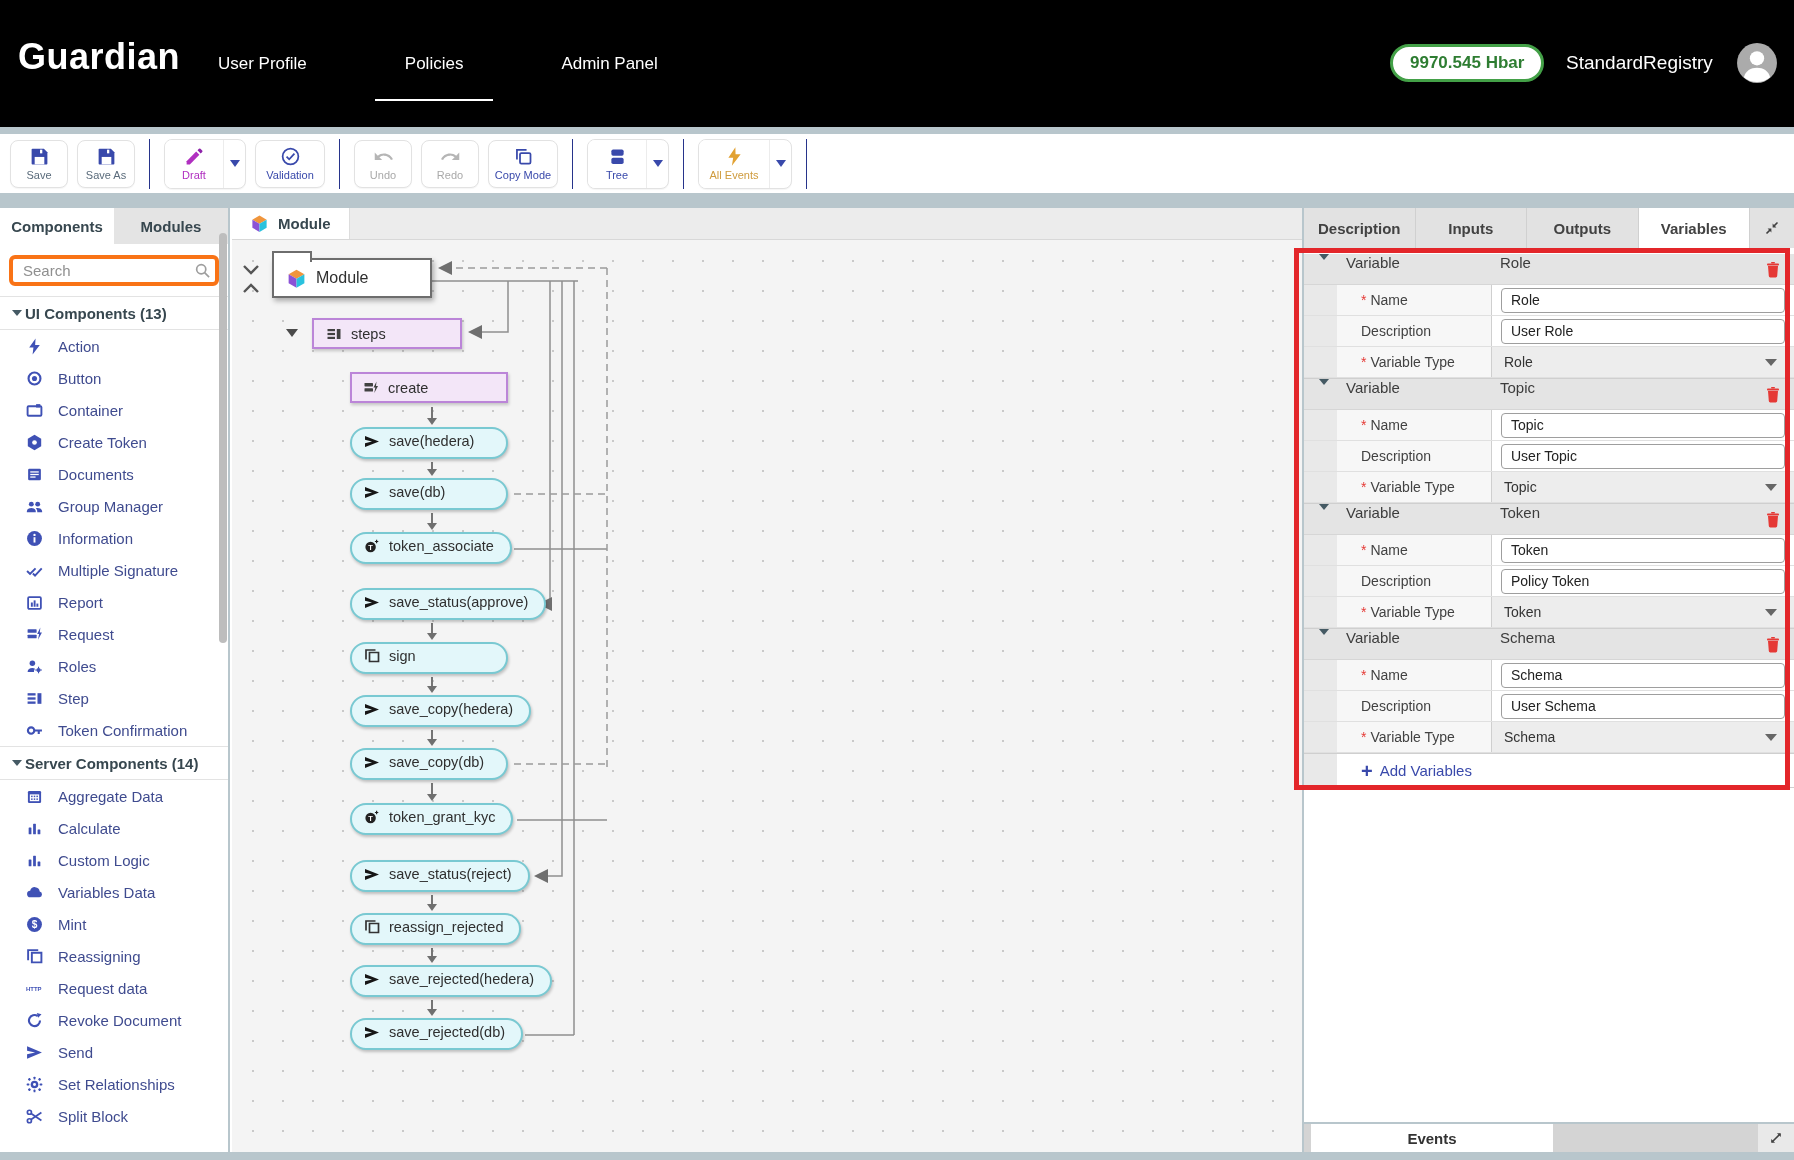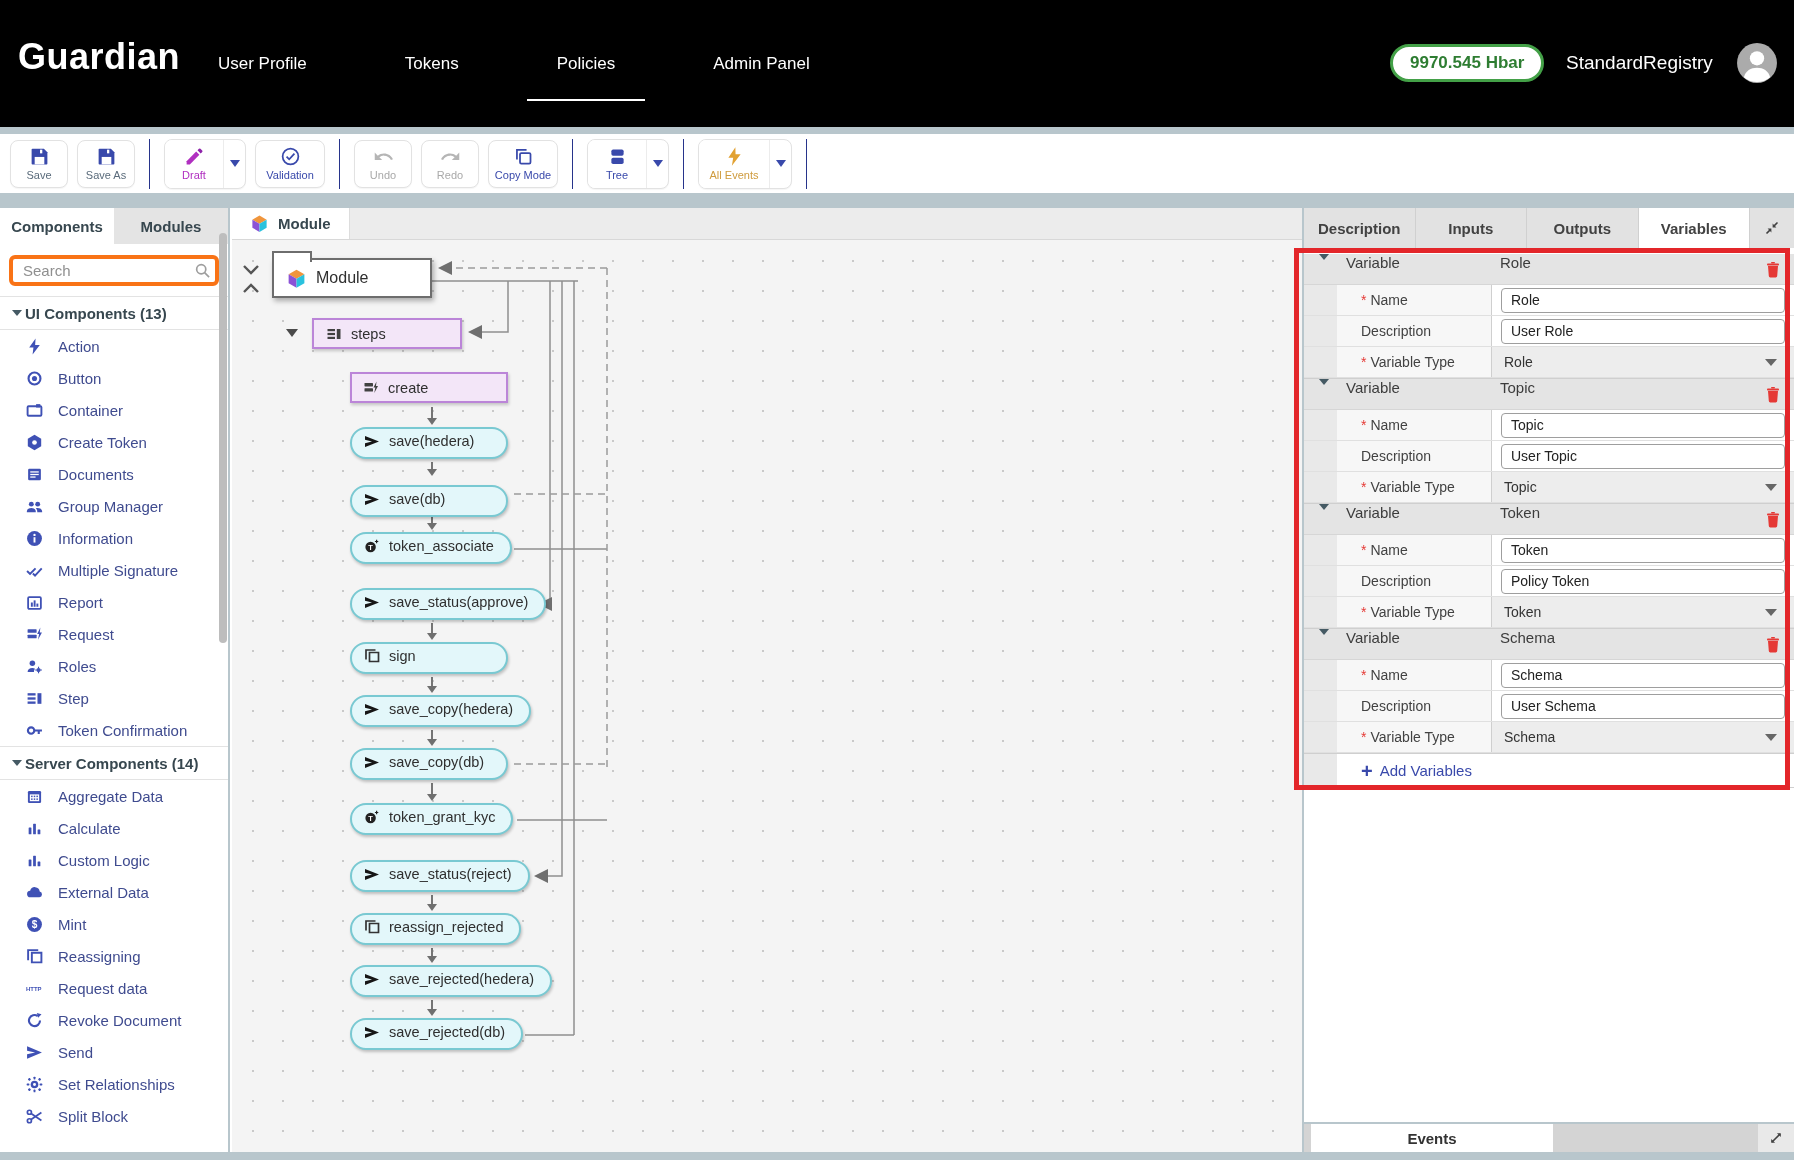--- a/index.html
+++ b/index.html
@@ -98,21 +98,20 @@
 </style>
 </head>
 <body>
 
 <div id="app">
 
   <div class="header">
     <div class="brand">Guardian</div>
     <div class="nav">
       <div class="nav-item">User Profile</div>
-      <div class="nav-item">Tokens</div>
       <div class="nav-item active">Policies</div>
       <div class="nav-item">Admin Panel</div>
     </div>
     <div class="balance">9970.545 Hbar</div>
     <div class="username">StandardRegistry</div>
     <div class="avatar">
       <svg viewBox="0 0 40 40">
           <circle cx="20" cy="20" r="19" fill="#ababab"></circle>
           <circle cx="20" cy="15.5" r="6.8" fill="#fff"></circle>
           <path d="M7.5 33.5c1.6-6 6.6-9 12.5-9s10.9 3 12.5 9a19 19 0 01-25 0z" fill="#fff"></path>
@@ -400,21 +399,21 @@
           </svg>
         </span>
       <span>Custom Logic</span>
     </div>
     <div class="side-item">
       <span class="i16">
           <svg viewBox="0 0 16 16">
             <path d="M12.6 12.5H4.3A3.1 3.1 0 013.9 6.3 4.6 4.6 0 0112.9 7a2.8 2.8 0 01-.3 5.5z" fill="#3f51b5"></path>
           </svg>
         </span>
-      <span>External Data</span>
+      <span>Variables Data</span>
     </div>
     <div class="side-item">
       <span class="i16">
           <svg viewBox="0 0 16 16">
             <circle cx="8" cy="8" r="7" fill="#3f51b5"></circle>
             <text x="8" y="11.2" text-anchor="middle" font-size="9.5" font-weight="bold" fill="#fff" font-family="Liberation Sans, sans-serif">$</text>
           </svg>
         </span>
       <span>Mint</span>
     </div>
@@ -582,21 +581,21 @@
           </svg>
         <span>create</span>
       </div>
 
       <div class="block pill" style="top:187px">
         <svg viewBox="0 0 16 16">
             <polygon points="1,3 15,8.5 1,14 1,10.2 8,8.5 1,6.8" fill="#161616"></polygon>
           </svg>
         <span>save(hedera)</span>
       </div>
-      <div class="block pill" style="top:245px">
+      <div class="block pill" style="top:238px">
         <svg viewBox="0 0 16 16">
             <polygon points="1,3 15,8.5 1,14 1,10.2 8,8.5 1,6.8" fill="#161616"></polygon>
           </svg>
         <span>save(db)</span>
       </div>
       <div class="block pill" style="top:292px">
         <svg viewBox="0 0 16 16">
             <circle cx="6.6" cy="9" r="5.2" fill="#222"></circle>
             <text x="6.6" y="12" text-anchor="middle" font-size="7.5" font-weight="bold" fill="#fff" font-family="Liberation Sans, sans-serif">T</text>
             <path d="M12.6 1.8v3.4M10.9 3.5h3.4" stroke="#222" stroke-width="1.2"></path>

